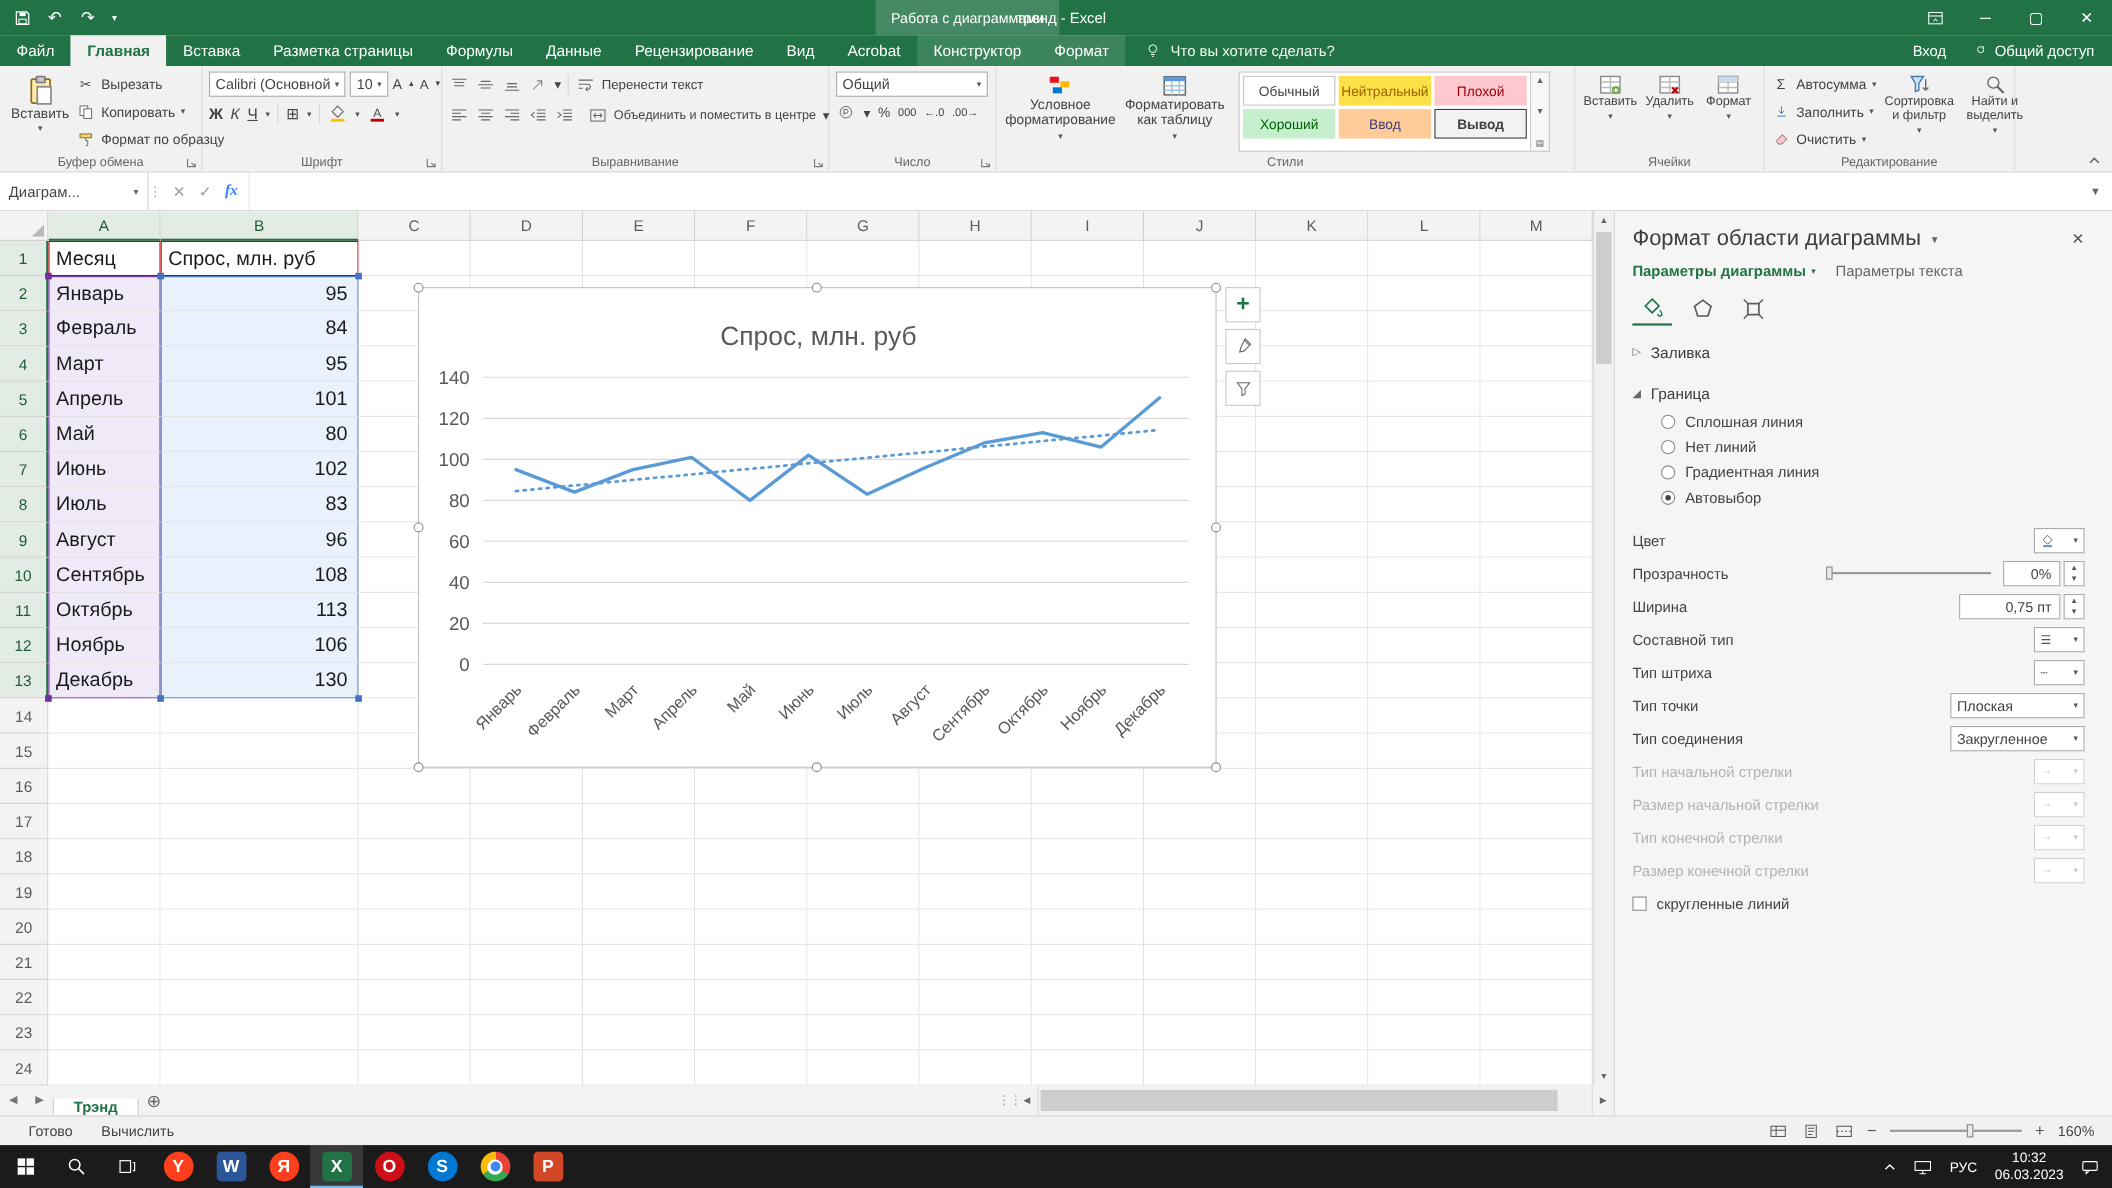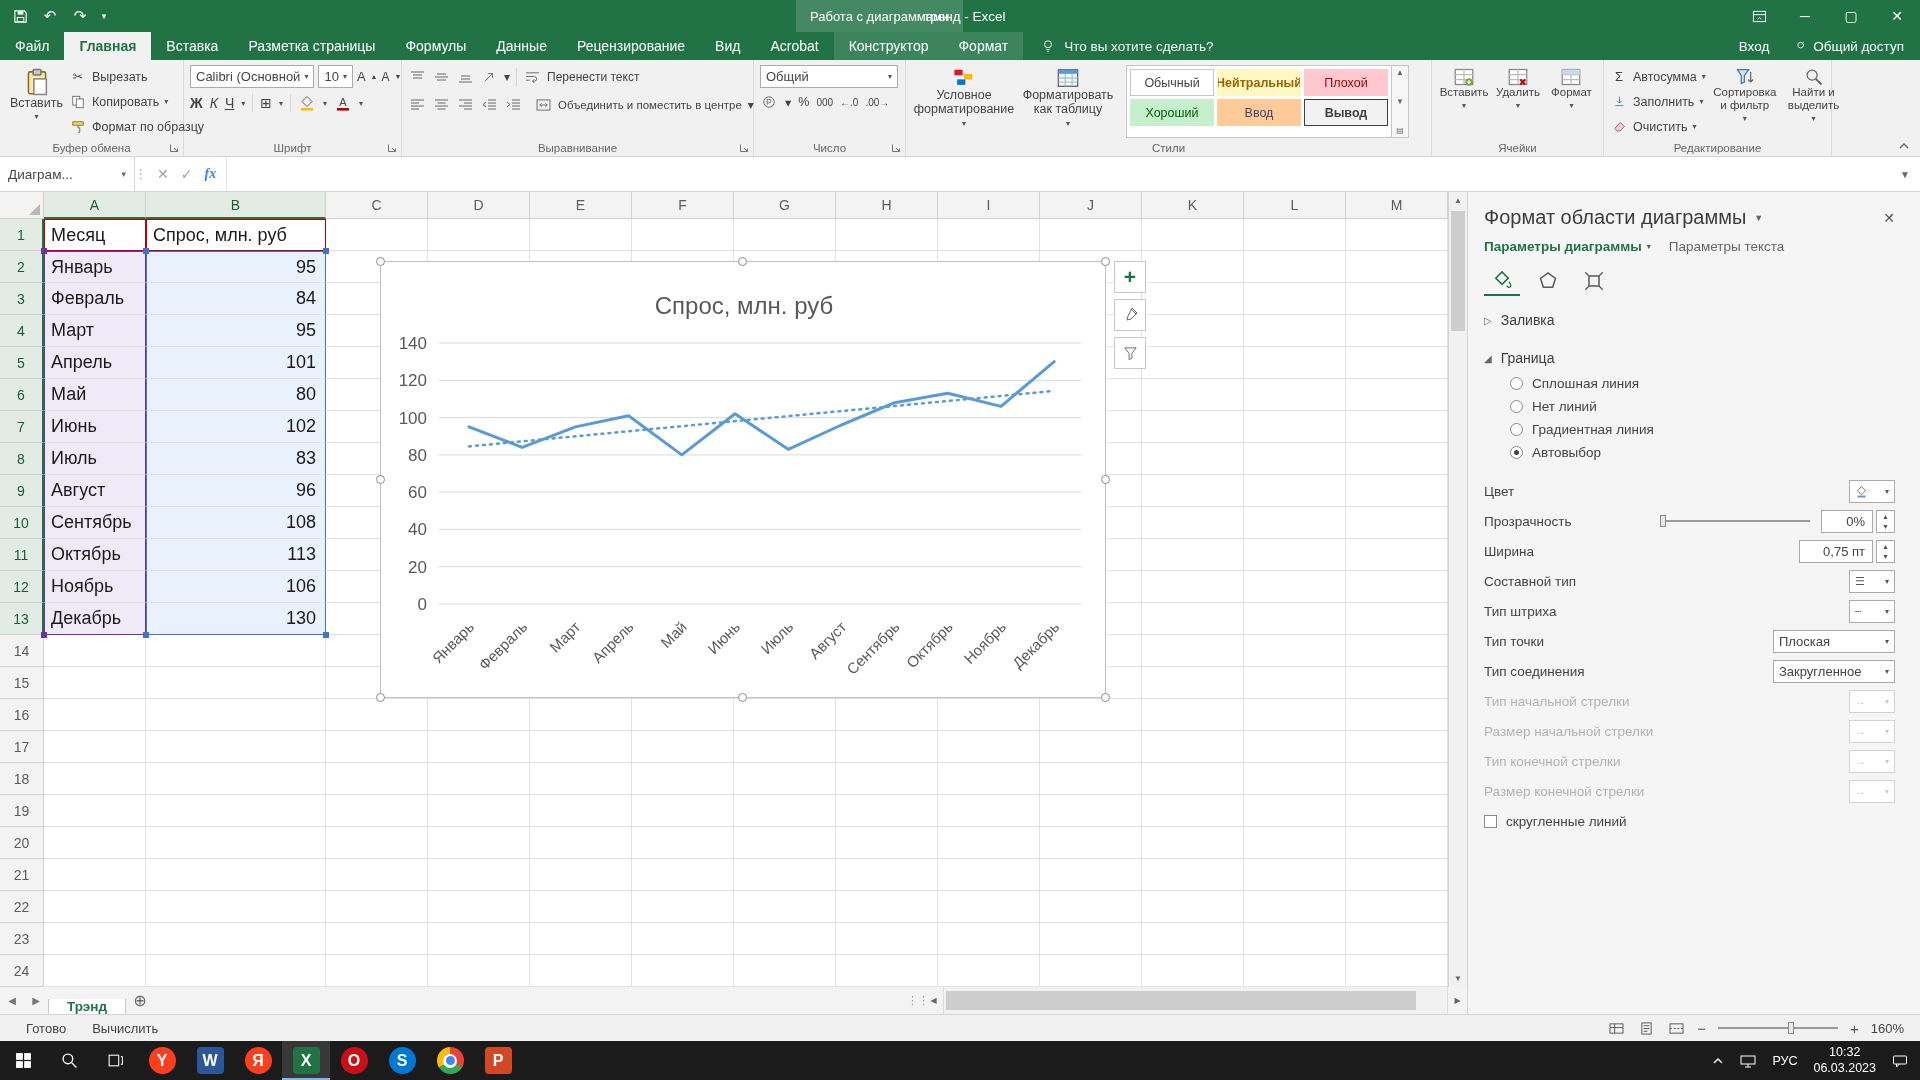--- a/index.html
+++ b/index.html
@@ -471,21 +471,21 @@
             <rect x="1" y="1" width="14" height="12" fill="#fff" stroke="#666"></rect>
             <rect x="1" y="1" width="14" height="3" fill="#5b9bd5"></rect>
             <path d="M1 7h14M1 10h14M6 4v9M11 4v9" stroke="#9cc3e5"></path>
           </svg>
         <span>Форматировать как таблицу</span>
         <span class="cdn">▾</span>
       </div>
       <div class="gallery-wrap">
         <div id="style-gallery">
             <div class="chip" style="background: rgb(255, 255, 255); color: rgb(68, 68, 68); border: 1px solid rgb(198, 198, 198);">Обычный</div>
-            <div class="chip" style="background: #fef9c3; color: rgb(156, 101, 0); font-weight: bold;">Нейтральный</div>
+            <div class="chip" style="background: #fde047; color: rgb(156, 101, 0);">Нейтральный</div>
             <div class="chip" style="background: rgb(255, 199, 206); color: rgb(156, 0, 6);">Плохой</div>
             <div class="chip" style="background: rgb(198, 239, 206); color: rgb(0, 97, 0);">Хороший</div>
             <div class="chip" style="background: rgb(255, 204, 153); color: rgb(63, 63, 118);">Ввод</div>
             <div class="chip" style="background: rgb(242, 242, 242); color: rgb(63, 63, 63); border: 1px solid rgb(63, 63, 63); font-weight: bold;">Вывод</div>
           </div>
         <div class="gal-scroll">
           <span>▲</span>
           <span>▼</span>
           <span>▤</span>
         </div>
@@ -1282,21 +1282,21 @@
             <span class="vbox" style="width:52px;">0%</span>
             <span class="spin">
                 <span>▲</span>
                 <span>▼</span>
               </span>
           </span>
         </div>
         <div class="prow">
           <span class="plabel">Ширина</span>
           <span class="rctl">
-            <span class="vbox" style="width:74px;">0,75 пт</span>
+            <span class="vbox" style="width:92px;">0,75 пт</span>
             <span class="spin">
                 <span>▲</span>
                 <span>▼</span>
               </span>
           </span>
         </div>
         <div class="prow">
           <span class="plabel">Составной тип</span>
           <span class="rctl">
             <span class="dd small">

